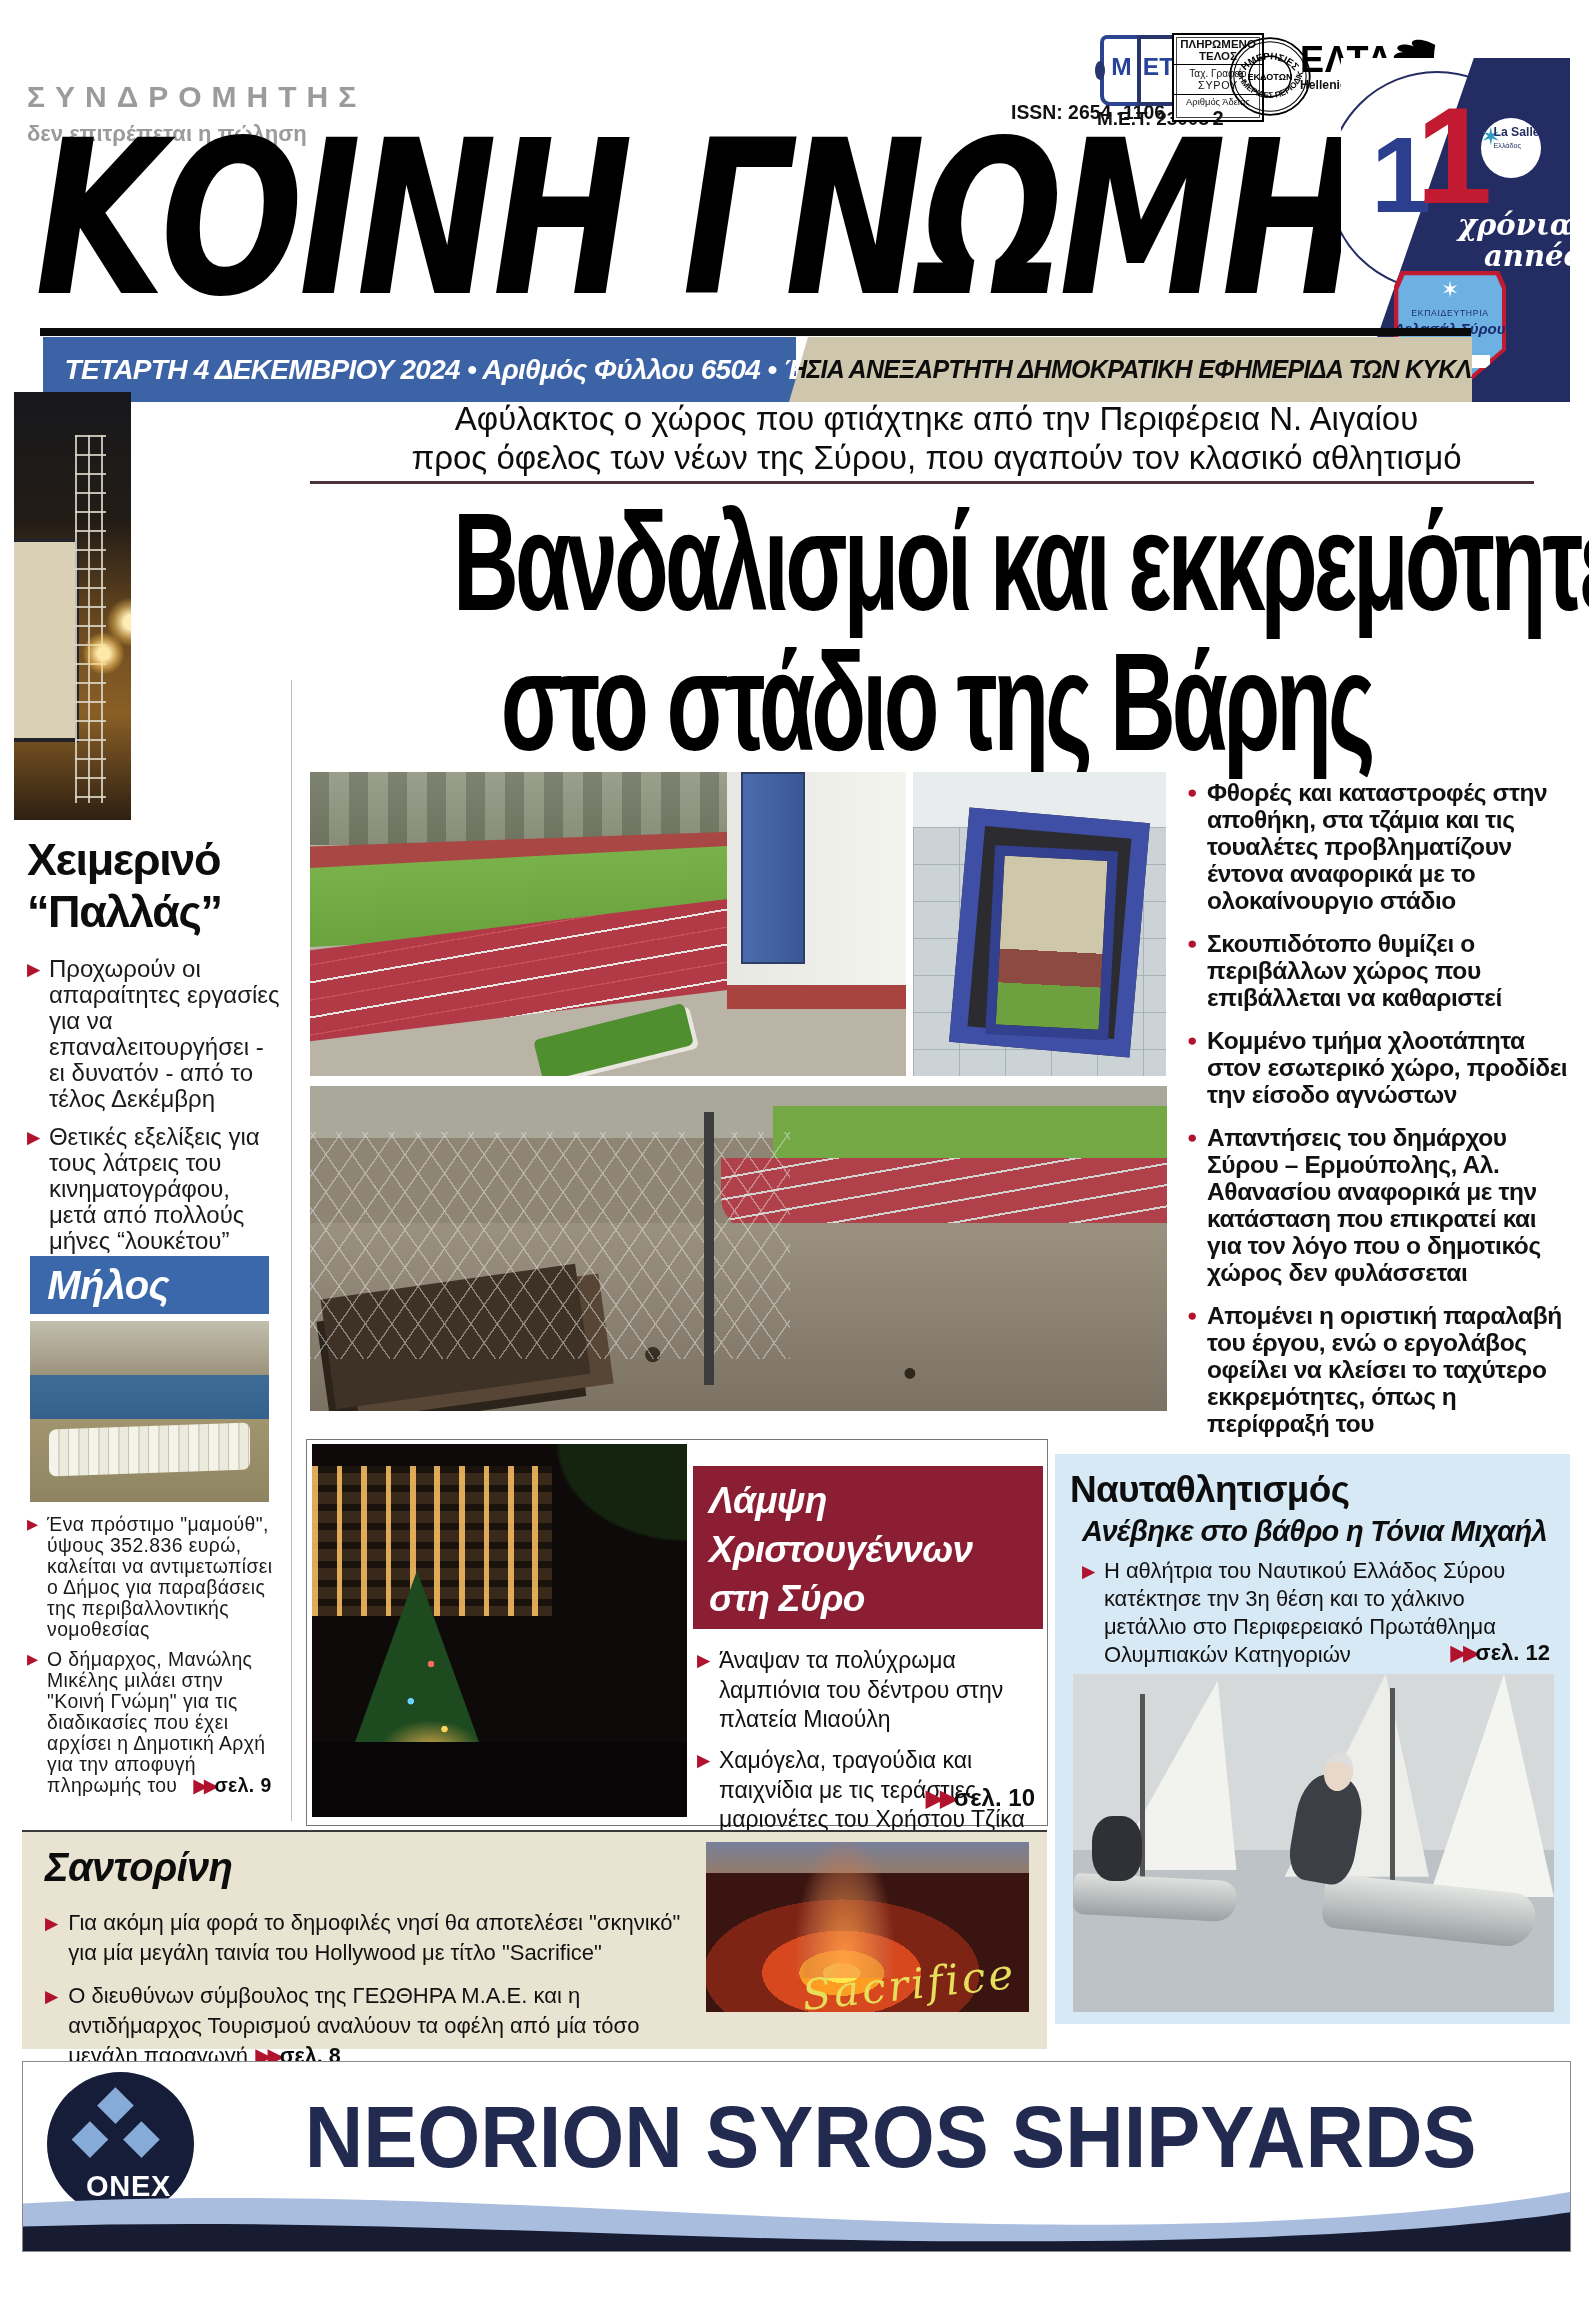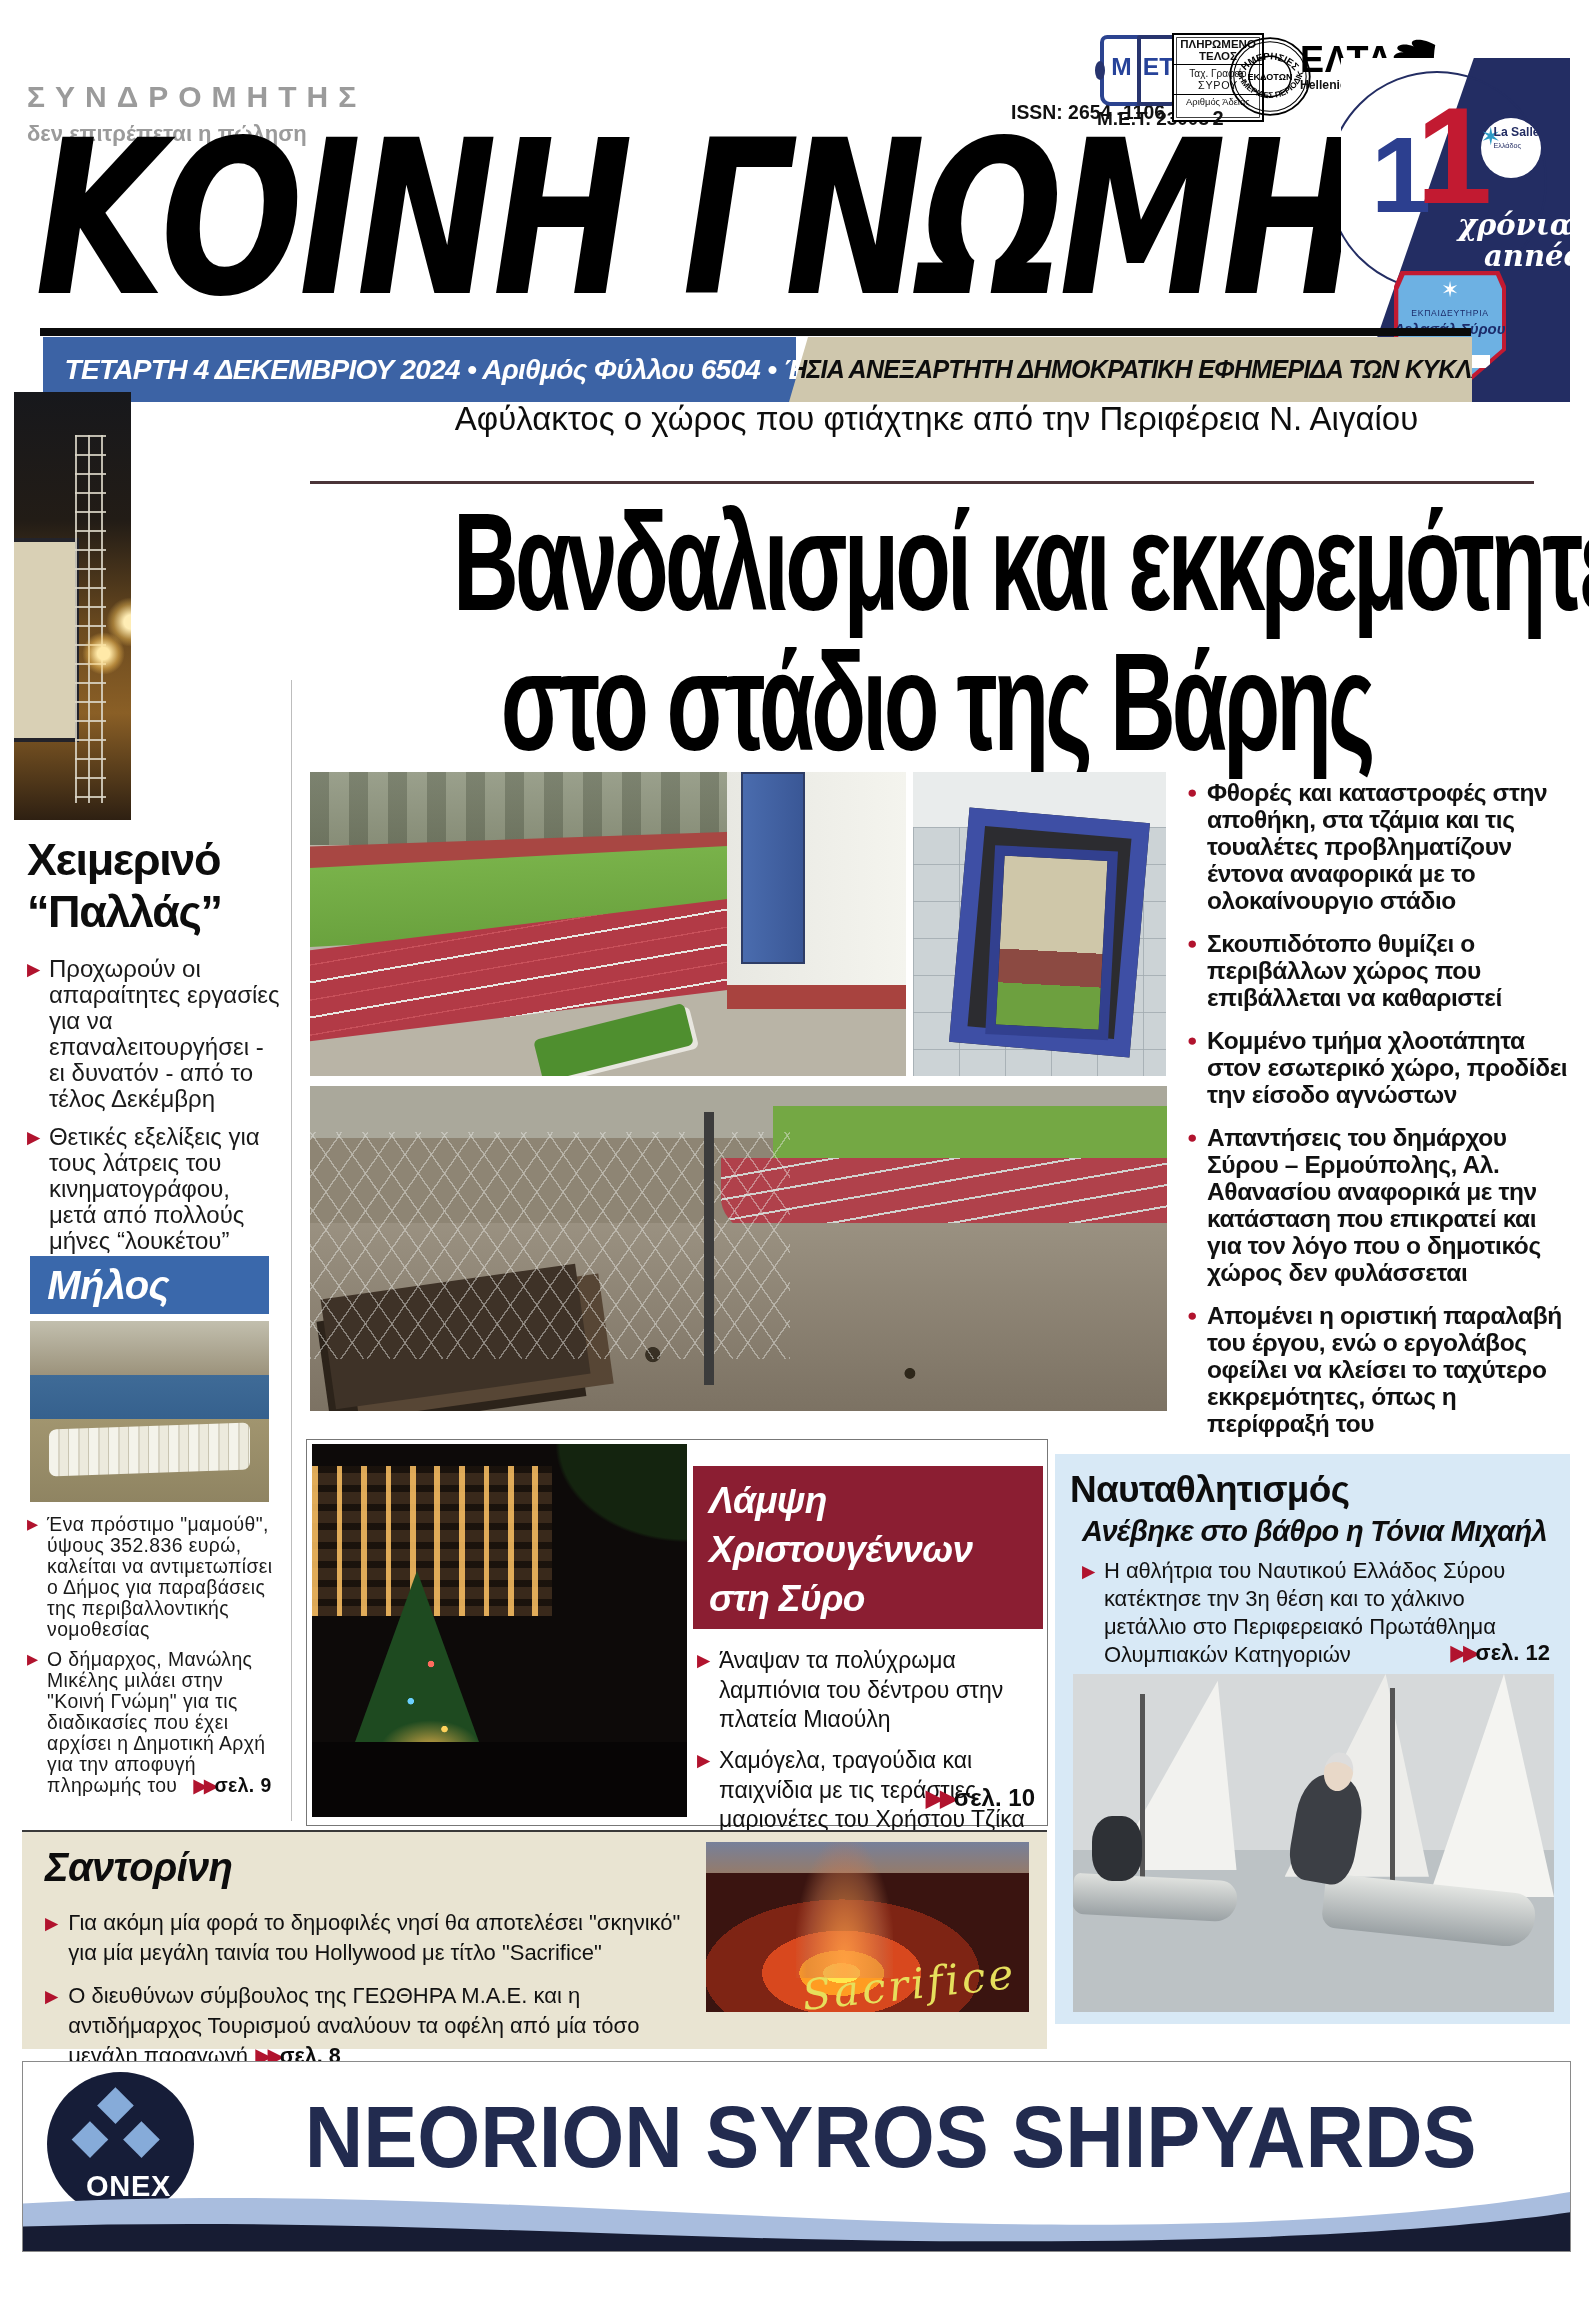--- a/index.html
+++ b/index.html
@@ -326,20 +326,21 @@
 
   <div class="abs top-rule"></div>
   <div class="abs date-bar">
     <span>ΤΕΤΑΡΤΗ 4 ΔΕΚΕΜΒΡΙΟΥ 2024 • Αριθμός Φύλλου  6504 • Έτος 43ο • Τιμή Φύλλου 0,50€</span>
   </div>
   <div class="abs flag-bar">
     <span>ΗΜΕΡΗΣΙΑ ΑΝΕΞΑΡΤΗΤΗ ΔΗΜΟΚΡΑΤΙΚΗ ΕΦΗΜΕΡΙΔΑ ΤΩΝ ΚΥΚΛΑΔΩΝ</span>
   </div>
 
   <div class="abs kicker" style="top:400px;">Αφύλακτος ο χώρος που φτιάχτηκε από την Περιφέρεια Ν. Αιγαίου</div>
+  <div class="abs kicker" style="top:439px;">προς όφελος των νέων της Σύρου, που αγαπούν τον κλασικό αθλητισμό</div>
   <div class="abs kicker-rule"></div>
   <div class="abs headline h1"><span>Βανδαλισμοί και εκκρεμότητες</span></div>
   <div class="abs headline h2"><span>στο στάδιο της Βάρης</span></div>
 
   <div class="abs col-divider"></div>
 
   <div class="abs ph cinema-photo">
     <div class="cinema-screen"></div>
     <div class="cinema-scaffold"></div>
     <div class="cinema-glow1"></div>

